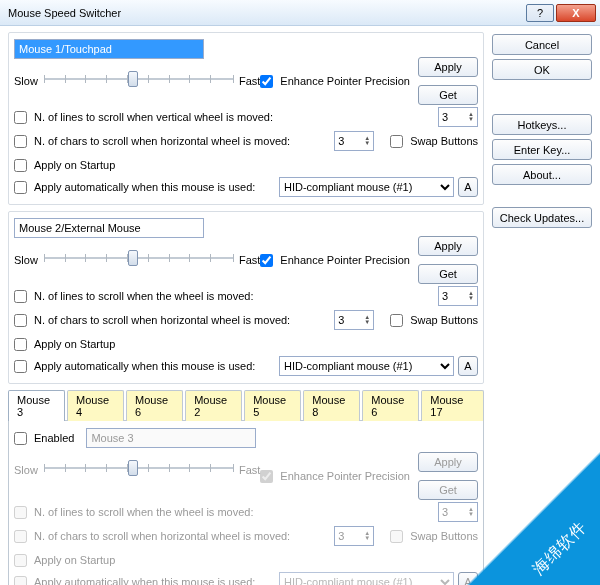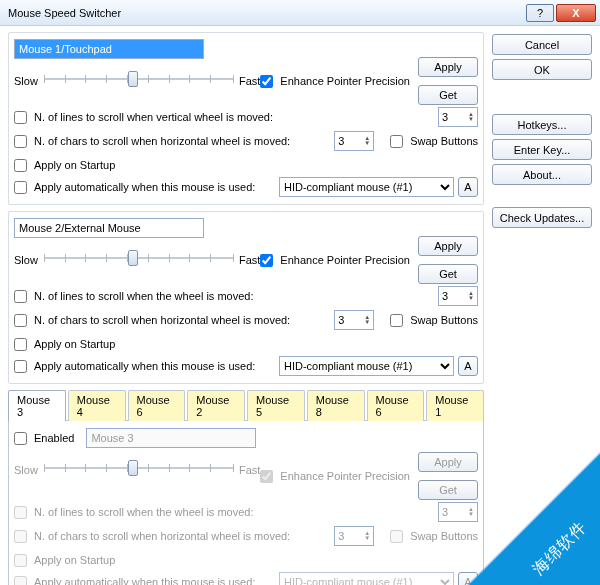--- a/index.html
+++ b/index.html
@@ -206,21 +206,21 @@
     </div>
 
     <div class="tabs">
       <div class="tab active">Mouse 3</div>
       <div class="tab">Mouse 4</div>
       <div class="tab">Mouse 6</div>
       <div class="tab">Mouse 2</div>
       <div class="tab">Mouse 5</div>
       <div class="tab">Mouse 8</div>
       <div class="tab">Mouse 6</div>
-      <div class="tab">Mouse 1</div>
+      <div class="tab">Mouse 17</div>
     </div>
     <div class="tabpanel">
       <div class="row">
         <input type="checkbox" style="">
           <span>Enabled</span>
         <input type="text" class="name disabled" style="margin-left: 8px; color: rgb(153, 153, 153); width: 170px;" disabled="" value="Mouse 3">
       </div>
       <div class="disabled">
         <div class="topblock">
           <div class="left">

